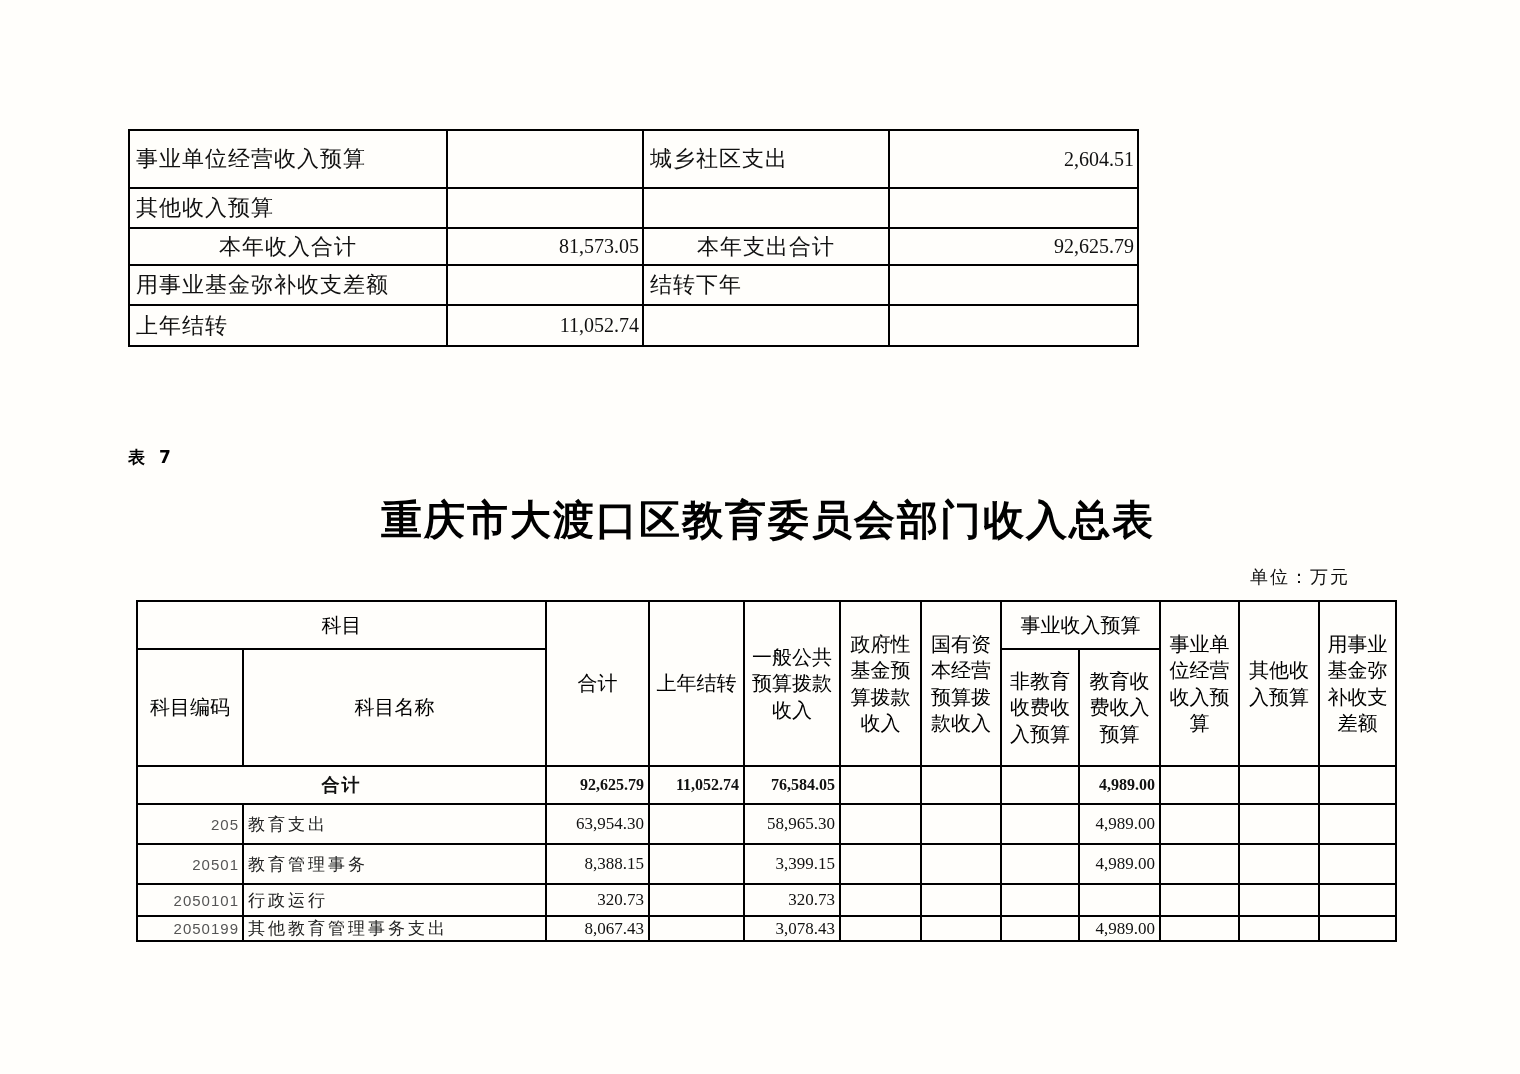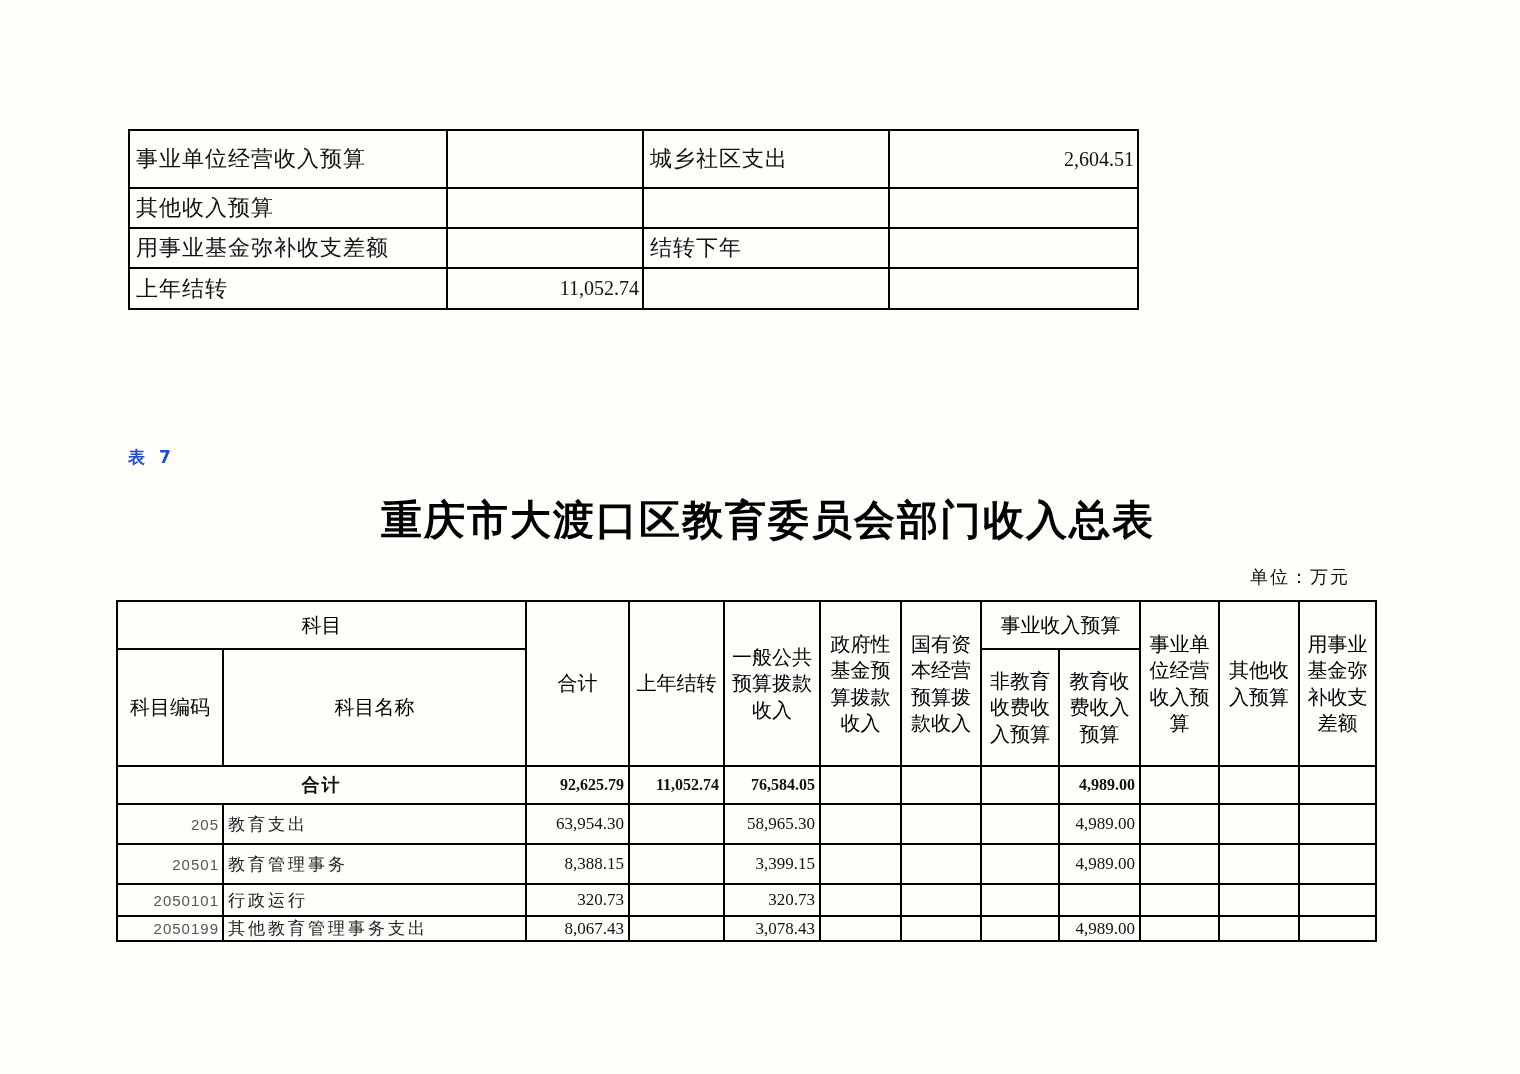--- a/index.html
+++ b/index.html
@@ -16,35 +16,35 @@
   .t1{left:128px;top:129px;width:1009px;}
   .t1 td{font-size:22px;letter-spacing:1px;padding:0 6px;}
   .t1 td.l{text-align:left;}
   .t1 td.c{text-align:center;}
   .t1 td.r{text-align:right;font-size:20px;letter-spacing:0;padding:0 3px 0 16px;}
 
   
   .tbl-label{
     position:absolute;left:128px;top:446px;
     font-family:"DejaVu Sans","Liberation Sans",sans-serif;
-    font-weight:bold;font-size:17px;letter-spacing:4px;color:#1d4ed8;
+    font-weight:bold;font-size:17px;letter-spacing:4px;color:#000000;
   }
   .main-title{
     position:absolute;left:8px;top:493px;width:100%;text-align:center;
     font-family:"DejaVu Sans","Liberation Sans",sans-serif;
     font-weight:900;font-size:41px;letter-spacing:2px;color:#000;
     white-space:nowrap;
   }
   .unit-note{
     position:absolute;left:128px;top:565px;width:1222px;text-align:right;
     font-size:18px;letter-spacing:2px;color:#111;
   }
 
   
-  .t2{left:116px;top:600px;width:1259px;}
+  .t2{left:136px;top:600px;width:1259px;}
   .t2 td{font-size:17px;}
   .t2 tr.hd td{
     font-size:20px;text-align:center;line-height:1.32;
     word-break:break-all;padding:2px 6px;color:#000;
   }
   .t2 td.code{
     font-family:"Liberation Sans","DejaVu Sans",sans-serif;
     font-size:15px;color:#555;letter-spacing:1px;text-align:right;padding:0 3px;
   }
   .t2 td.name{text-align:left;letter-spacing:3px;padding:0 4px;color:#222;}
@@ -68,20 +68,26 @@
     <td class="l">事业单位经营收入预算</td>
     <td class="r"></td>
     <td class="l">城乡社区支出</td>
     <td class="r">2,604.51</td>
   </tr>
   <tr style="height:40px">
     <td class="l">其他收入预算</td>
     <td class="r"></td>
     <td class="l"></td>
     <td class="r"></td>
+  </tr>
+  <tr style="height:37px">
+    <td class="c">本年收入合计</td>
+    <td class="r">81,573.05</td>
+    <td class="c">本年支出合计</td>
+    <td class="r">92,625.79</td>
   </tr>
   <tr style="height:40px">
     <td class="l">用事业基金弥补收支差额</td>
     <td class="r"></td>
     <td class="l">结转下年</td>
     <td class="r"></td>
   </tr>
   <tr style="height:41px">
     <td class="l">上年结转</td>
     <td class="r">11,052.74</td>

